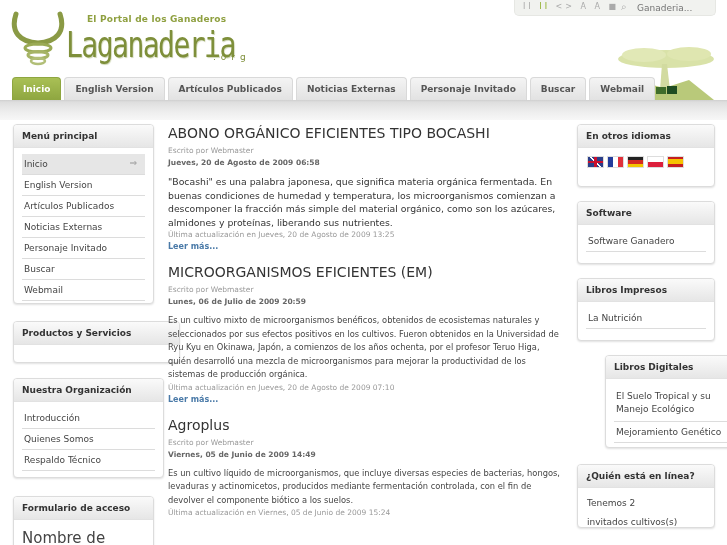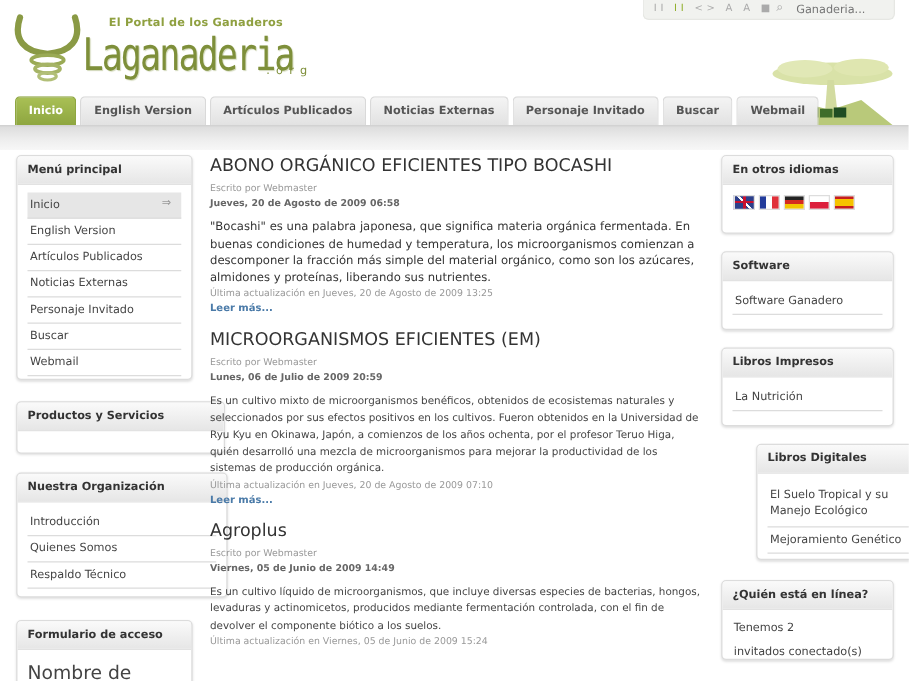--- a/index.html
+++ b/index.html
@@ -35,21 +35,21 @@
   .module .mod-body { padding: 6px 8px 4px 8px; }
   .module ul { list-style: none; }
   .module li { font-size: 9px; color: #444; border-bottom: 1px solid #dcdcdc; padding: 5px 2px; line-height: 10px; cursor: pointer; position: relative; }
   .module li.active { background: #e6e6e6; }
   .module li .arrow { position: absolute; right: 8px; top: 4px; color: #999; font-size: 9px; }
   .module .text { font-size: 9px; color: #444; line-height: 13px; }
 
   
   #mod-menu { left: 13px; top: 124px; width: 141px; height: 180px; }
   #mod-products { left: 13px; top: 321px; width: 167px; height: 42px; }
-  #mod-org { left: 13px; top: 378px; width: 169px; height: 100px; }
+  #mod-org { left: 13px; top: 378px; width: 151px; height: 100px; }
   #mod-login { left: 13px; top: 496px; width: 141px; height: 60px; }
   #mod-login .label { font-size: 15px; color: #444; margin-top: 3px; }
   #mod-login .input { width: 100px; height: 10px; border: 1px solid #ccc; margin-top: 4px; background: #fafafa; }
 
   
   #mod-lang { left: 577px; top: 124px; width: 138px; height: 63px; }
   #mod-lang .flags { display: flex; gap: 3px; padding: 8px 9px; }
   .flag { width: 17px; height: 12px; border: 1px solid #ddd; cursor: pointer; }
   .flag.uk { background: linear-gradient(0deg, transparent 42%, #c8102e 42%, #c8102e 58%, transparent 58%), linear-gradient(90deg, transparent 42%, #c8102e 42%, #c8102e 58%, transparent 58%), linear-gradient(45deg, #2c3f8a 45%, #fff 45%, #fff 55%, #2c3f8a 55%); background-color: #2c3f8a; }
   .flag.fr { background: linear-gradient(90deg, #233c9b 33%, #fff 33%, #fff 66%, #e0303a 66%); }
@@ -232,15 +232,15 @@
       <li style="line-height:13px;">El Suelo Tropical y su Manejo Ecológico</li>
       <li>Mejoramiento Genético</li>
     </ul>
   </div>
 </div>
 
 <div class="module" id="mod-online">
   <div class="mod-title">¿Quién está en línea?</div>
   <div class="mod-body">
     <div class="text">Tenemos 2</div>
-    <div class="text">invitados conectado(s)</div>
+    <div class="text">invitados cultivos(s)</div>
   </div>
 </div>
 
 </body></html>

